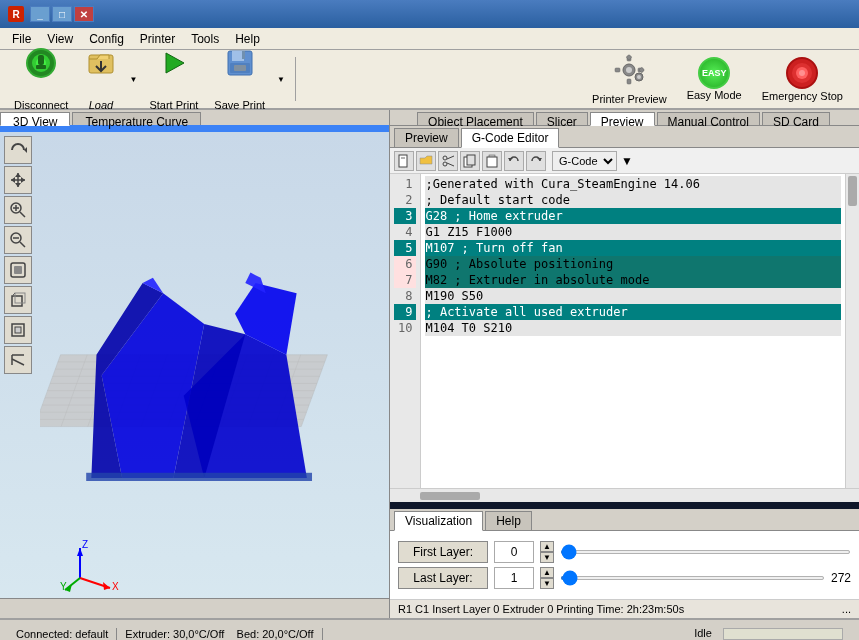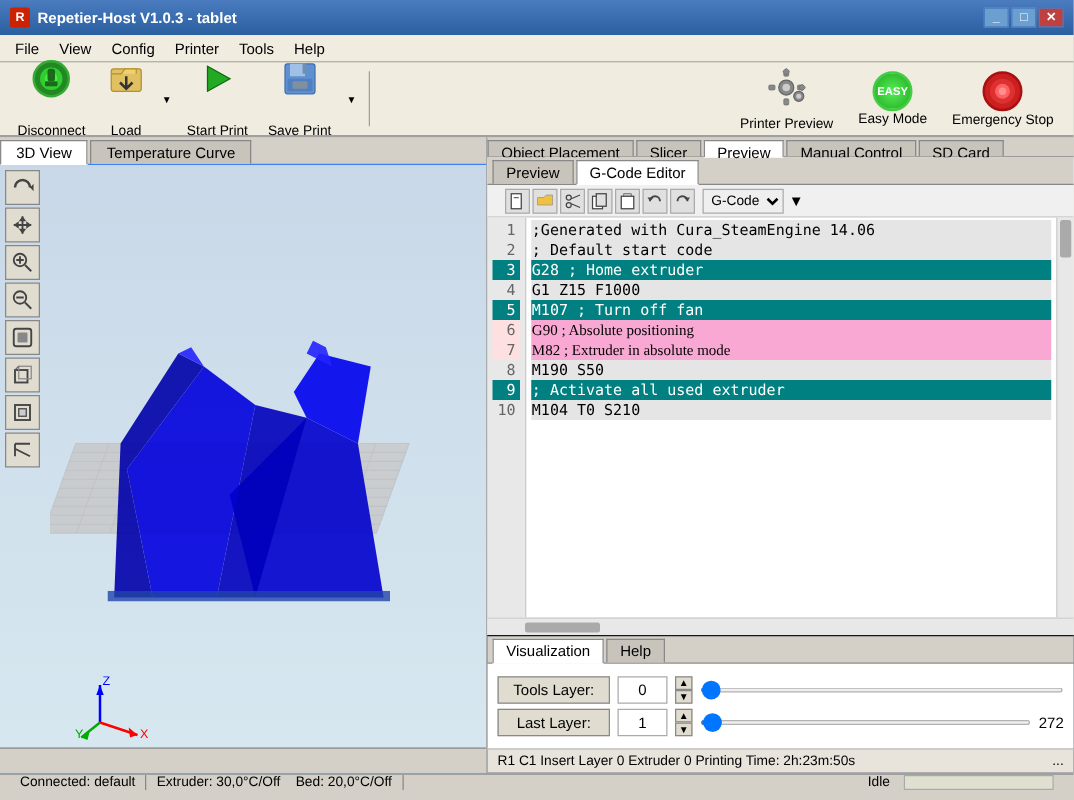--- a/index.html
+++ b/index.html
@@ -92,21 +92,21 @@
     
     #left-panel {
       width: 390px;
       display: flex;
       flex-direction: column;
       border-right: 1px solid #888;
     }
     #left-tabs {
       display: flex;
       background: #d4d0c8;
-      border-bottom: 1px solid #3b82f6;
+      border-bottom: 7px solid #3b82f6;
       height: 22px;
     }
     .left-tab {
       padding: 2px 12px;
       cursor: pointer;
       font-size: 12px;
       border: 1px solid #888;
       border-bottom: none;
       background: #c8c4bc;
       margin-right: 2px;
@@ -178,20 +178,21 @@
     #right-panel {
       flex: 1;
       display: flex;
       flex-direction: column;
     }
     #right-tabs {
       display: flex;
       background: #d4d0c8;
       border-bottom: 1px solid #888;
       height: 16px;
+      justify-content: center;
     }
     .right-tab {
       padding: 2px 10px;
       cursor: pointer;
       font-size: 12px;
       border: 1px solid #888;
       border-bottom: none;
       background: #c8c4bc;
       margin-right: 2px;
       margin-top: 2px;
@@ -232,21 +233,21 @@
       background: white;
       border-bottom: 1px solid white;
       margin-bottom: -1px;
       z-index: 1;
     }
 
     
     #gcode-toolbar {
       display: flex;
       align-items: center;
-      padding: 2px 14px;
+      padding: 2px 4px;
       background: #f0f0f0;
       border-bottom: 1px solid #ccc;
       gap: 2px;
       height: 26px;
     }
     .gcode-btn {
       width: 20px; height: 20px;
       background: #e0e0e0;
       border: 1px solid #aaa;
       display: flex; align-items: center; justify-content: center;
@@ -290,43 +291,43 @@
       flex: 1;
       overflow: hidden;
       padding: 2px 4px;
     }
     .code-line {
       height: 16px;
       line-height: 16px;
       white-space: pre;
     }
     .code-line.highlighted { background: #008080; color: white; }
-    .code-line.pink-bg { background: #f9a8d4; font-family: Liberation Serif, serif; }
+    .code-line.pink-bg { background: #0f766e; }
     .code-line.white-bg { background: #e5e5e5; }
 
     
     #gcode-scrollbar {
       width: 14px;
       background: #e8e8e8;
       border-left: 1px solid #ccc;
     }
 
     
     #gcode-hscroll {
       height: 14px;
       background: #e8e8e8;
       border-top: 1px solid #ccc;
       display: flex;
       align-items: center;
     }
 
     
     #viz-panel {
-      border-top: 1px solid #0f172a;
-      background: #0f172a;
+      border-top: 7px solid #0f172a;
+      background: #1d4ed8;
     }
     #viz-tabs {
       display: flex;
       background: #d4d0c8;
       border-bottom: 1px solid #888;
       height: 22px;
       padding-left: 4px;
     }
     .viz-tab {
       padding: 2px 10px;
@@ -408,21 +409,21 @@
       cursor: pointer;
     }
     .layer-max { font-size: 12px; color: #000; }
 
     
     #status-bar {
       height: 22px;
       background: #d4d0c8;
       border-top: 2px solid #a0a0a0;
       display: flex;
-      align-items: flex-start;
+      align-items: flex-end;
       padding: 0 8px;
       font-size: 11px;
       gap: 0;
     }
     .status-section {
       padding: 0 8px;
       border-right: 1px solid #888;
     }
     .status-section:last-child { border-right: none; }
     .status-idle { flex: 1; text-align: right; padding-right: 8px; }
@@ -430,21 +431,20 @@
     
     #model-svg { width: 100%; height: 100%; }
   </style>
 </head>
 <body>
 
 <div id="title-bar">
   <div class="title-icon">
       <span>R</span>
     </div>
-  <span class="title-text">Repetier-Host V1.0.3 - tablet</span>
   <div class="win-controls">
     <div class="win-btn">_</div>
     <div class="win-btn">□</div>
     <div class="win-btn close">✕</div>
   </div>
 </div>
 
 <div id="menu-bar">
   <span class="menu-item">File</span>
   <span class="menu-item">View</span>
@@ -463,21 +463,21 @@
         <circle cx="16" cy="16" r="9" fill="#33cc33"></circle>
         <circle cx="16" cy="16" r="5" fill="#44ee44"></circle>
 
         <rect x="13" y="8" width="6" height="10" rx="2" fill="#1a6a1a"></rect>
         <rect x="11" y="18" width="10" height="4" rx="1" fill="#1a6a1a"></rect>
       </svg>
     </div>
     <span class="btn-label">Disconnect</span>
   </div>
 
-  <div class="toolbar-btn" style="min-width:45px;">
+  <div class="toolbar-btn" style="min-width:45px;font-style:italic;">
     <div class="btn-icon">
       <svg width="32" height="32" viewBox="0 0 32 32">
         <rect x="4" y="8" width="24" height="18" rx="2" fill="#e0c060" stroke="#b09030" stroke-width="1"></rect>
         <path d="M4 12 h8 l3-4 h9 v4" fill="#f0d070" stroke="#b09030" stroke-width="1"></path>
         <path d="M16 14 v10 M11 19 l5 5 l5-5" stroke="#333" stroke-width="2" fill="none"></path>
       </svg>
     </div>
     <span class="btn-label">Load</span>
   </div>
   <div style="width:12px;height:32px;display:flex;align-items:center;justify-content:center;cursor:pointer;">
@@ -796,21 +796,21 @@
       <div id="viz-panel">
         <div id="viz-tabs">
           <div class="viz-tab active">Visualization</div>
           <div class="viz-tab">Help</div>
         </div>
 
 
         <div id="layer-controls">
           <div class="layer-row">
             <div class="layer-label-btn">
-              <span>Tools Layer:</span>
+              <span>First Layer:</span>
             </div>
             <input class="layer-input" type="text" value="0" style="">
             <div class="layer-spinner">
               <div class="spin-btn">▲</div>
               <div class="spin-btn">▼</div>
             </div>
             <input type="range" class="layer-slider" min="0" max="272" value="0" style="">
           </div>
           <div class="layer-row">
             <div class="layer-label-btn">

